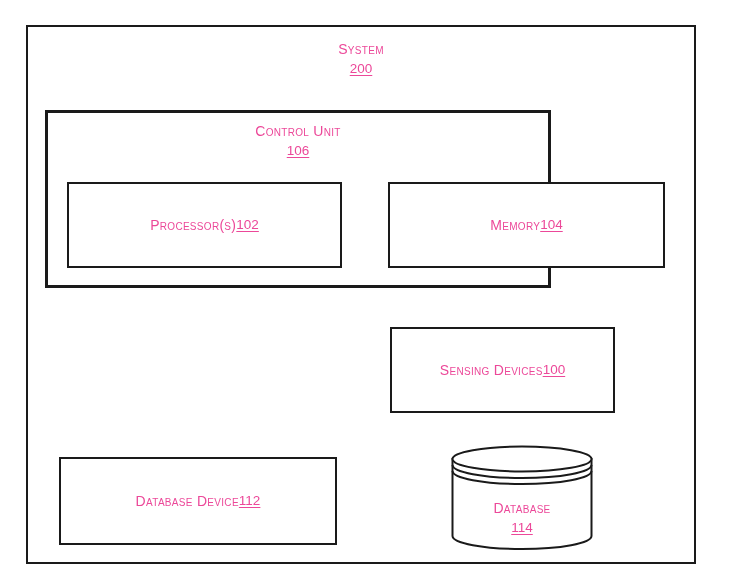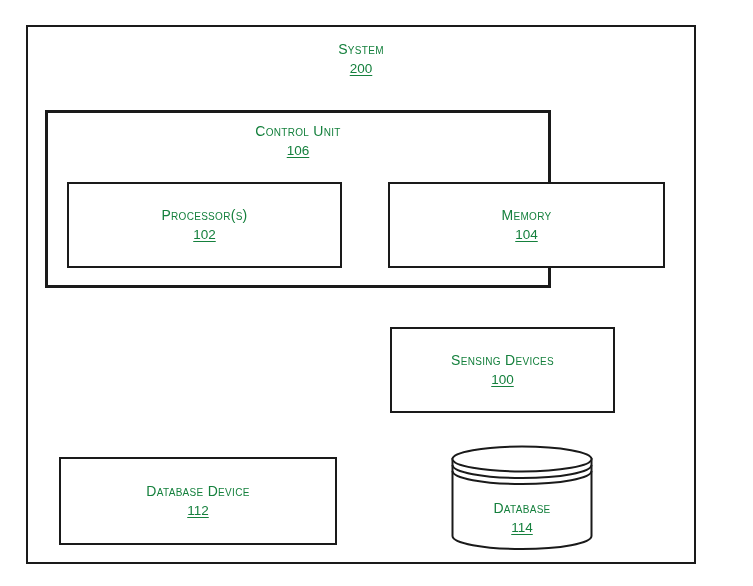--- a/index.html
+++ b/index.html
@@ -6,21 +6,21 @@
     margin: 0;
     padding: 0;
     background: #ffffff;
   }
   .canvas {
     position: relative;
     width: 753px;
     height: 586px;
     background: #ffffff;
     font-family: "Liberation Sans", sans-serif;
-    color: #15803d;
+    color: #ec4899;
     overflow: hidden;
   }
   .box {
     position: absolute;
     background: #ffffff;
     border: 2px solid #1a1a1a;
     box-sizing: border-box;
   }
   .outer-box {
     left: 26px; top: 25px;
@@ -31,21 +31,21 @@
     width: 506px; height: 178px;
     border-width: 3px;
   }
   .leaf {
     display: flex;
     align-items: center;
     justify-content: center;
   }
   .titled {
     display: flex;
-    flex-direction: column;
+    flex-direction: row;
     align-items: center;
     line-height: 20px;
   }
   .label {
     font-size: 14px;
     font-variant: small-caps;
     letter-spacing: 0.3px;
     white-space: nowrap;
   }
   .ref {

